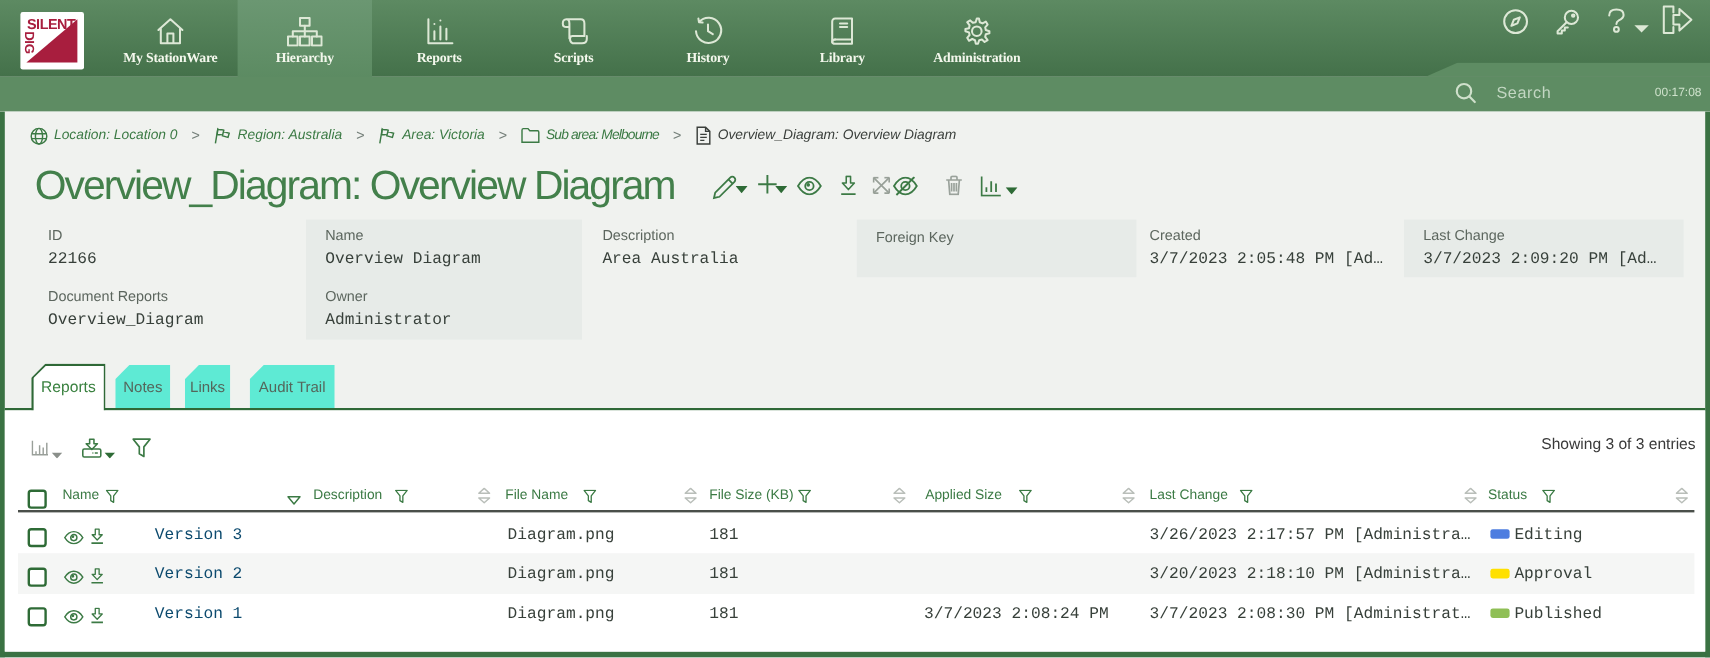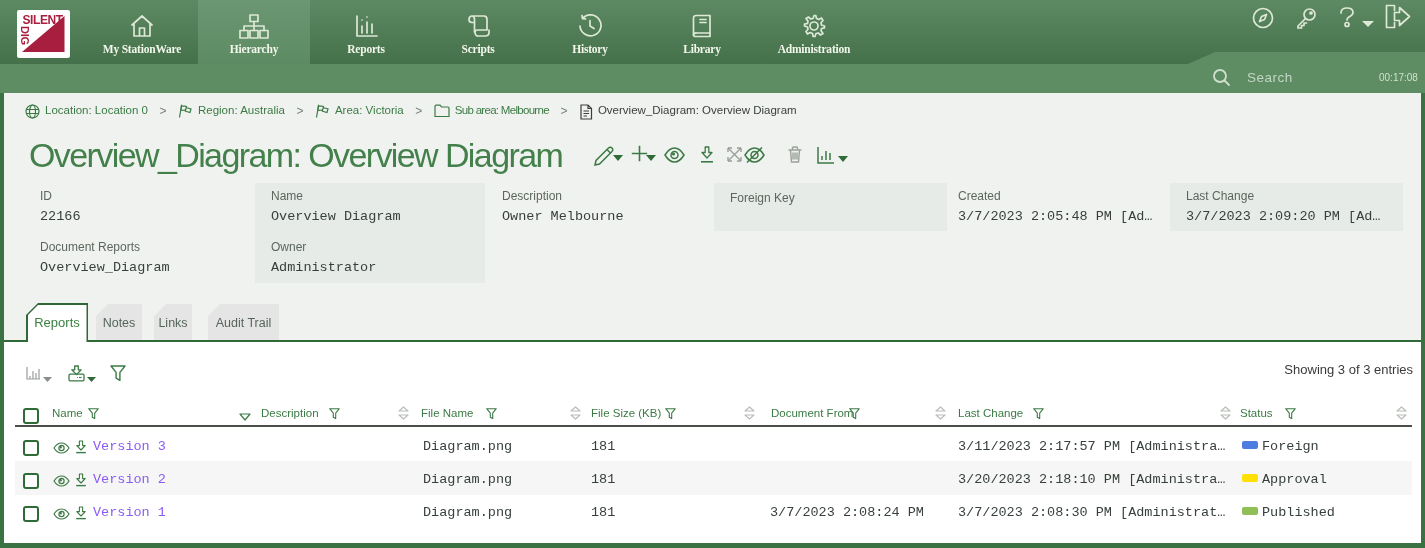--- a/index.html
+++ b/index.html
@@ -23,57 +23,57 @@
   .ticon { stroke:#dde8d6; stroke-width:1.7; fill:none; stroke-linecap:round; stroke-linejoin:round; }
   #timer { position:absolute; top:36px; left:1379px; color:#cfe2cc; font-size:10px; z-index:5;margin-top:36px; }
   #searchTxt { position:absolute; left:1247px; top:70px; color:#c3d7c3; font-size:13.5px; letter-spacing:0.5px; }
 
   
   #main { position:absolute; left:0; top:93px; width:1425px; height:455px; background:#f0f2ef;
           border-left:4px solid #3a7243; border-right:4px solid #3a7243; border-bottom:5px solid #3a7243; }
 
   
   #crumbs { position:absolute; left:25px; top:104px; height:18px; font-size:11.5px; color:#3b7a44;
-            display:flex; align-items:flex-start; white-space:nowrap; }
+            display:flex; align-items:center; white-space:nowrap;font-style:italic; }
   #crumbs svg { margin-right:5px; }
   .sep { color:#75807a; margin:0 11.5px; font-size:12px; }
   .crumb-last { color:#3a3f3b; }
 
   
   #title { position:absolute; left:29px; top:136px; font-size:34px; color:#43804b; letter-spacing:-1.6px; white-space:nowrap; }
 
   .hicon { position:absolute; top:145px; }
 
   
   .dbox { position:absolute; background:#e7ebe8; }
   .dlabel { position:absolute; font-size:12px; color:#5c665e; white-space:nowrap; }
   .dvalue { position:absolute; font-family:"Liberation Mono", monospace; font-size:13.5px; color:#37403a; white-space:pre; }
 
   
   .tab { position:absolute; top:304px; height:37px; font-size:12.5px; text-align:center;
-         clip-path:polygon(12px 0, 100% 0, 100% 100%, 0 100%, 0 12px); background:#e5e5e5; color:#54665b;
+         clip-path:polygon(12px 0, 100% 0, 100% 100%, 0 100%, 0 12px); background:#5eead4; color:#54665b;
          line-height:38px; }
   #tabline { position:absolute; left:4px; top:340px; width:1417px; height:2px; background:#2f6937; }
   #tabVersions { position:absolute; top:303px; left:26px; width:62px; height:41px; background:transparent; color:#39813f;
        font-size:13px; text-align:center; line-height:39px; z-index:3; }
   #tabVersionsBorder { position:absolute; top:303px; left:26px; width:62px; height:39px;
        clip-path:polygon(12px 0, 100% 0, 100% 100%, 0 100%, 0 12px); background:#2f6937; z-index:1; }
   #tabVersionsFill { position:absolute; top:304.5px; left:27.5px; width:59px; height:39.5px;
        clip-path:polygon(11px 0, 100% 0, 100% 100%, 0 100%, 0 11px); background:#fff; z-index:2; }
 
   #tabcontent { position:absolute; left:4px; top:342px; width:1417px; height:201px; background:#fff; }
 
   #showing { position:absolute; right:12px; top:362px; font-size:13px; color:#3a3a3a; }
 
   
   .thead { position:absolute; top:407px; font-size:11.5px; color:#3b7a44; white-space:nowrap; }
   #headline { position:absolute; left:15px; top:425px; width:1397px; height:2px; background:#4a4f4a; }
   .row2bg { position:absolute; left:15px; top:461px; width:1397px; height:34px; background:#f5f6f5; }
   .cell { position:absolute; font-family:"Liberation Mono", monospace; font-size:13.5px; color:#37403a; white-space:pre; }
-  .cgreen { color:#8b5cf6; }
+  .cgreen { color:#0c4a6e;margin-left:36px; }
   .cb { position:absolute; width:16px; height:16px; border:2px solid #2e6b36; border-radius:3px; background:#fff; }
   .statusq { position:absolute; width:16px; height:8px; border-radius:2px; }
 </style>
 </head>
 <body>
 
 <div id="nav"></div>
 <div id="activeTab"></div>
 <div id="strip"></div>
 <div id="searchExt"></div>
@@ -277,21 +277,21 @@
 
 <div class="dbox" style="left:255px;top:183px;width:230px;height:100px"></div>
 <div class="dbox" style="left:714px;top:183px;width:233px;height:48px"></div>
 <div class="dbox" style="left:1170px;top:183px;width:233px;height:48px"></div>
 
 <div class="dlabel" style="left:40px;top:189px">ID</div>
 <div class="dvalue" style="left:40px;top:209px">22166</div>
 <div class="dlabel" style="left:271px;top:189px">Name</div>
 <div class="dvalue" style="left:271px;top:209px">Overview Diagram</div>
 <div class="dlabel" style="left:502px;top:189px">Description</div>
-<div class="dvalue" style="left:502px;top:209px">Owner Melbourne</div>
+<div class="dvalue" style="left:502px;top:209px">Area Australia</div>
 <div class="dlabel" style="left:730px;top:191px">Foreign Key</div>
 <div class="dlabel" style="left:958px;top:189px">Created</div>
 <div class="dvalue" style="left:958px;top:209px">3/7/2023 2:05:48 PM [Ad…</div>
 <div class="dlabel" style="left:1186px;top:189px">Last Change</div>
 <div class="dvalue" style="left:1186px;top:209px">3/7/2023 2:09:20 PM [Ad…</div>
 
 <div class="dlabel" style="left:40px;top:240px">Document Reports</div>
 <div class="dvalue" style="left:40px;top:260px">Overview_Diagram</div>
 <div class="dlabel" style="left:271px;top:240px">Owner</div>
 <div class="dvalue" style="left:271px;top:260px">Administrator</div>
@@ -362,21 +362,21 @@
   </svg>
 <div class="thead" style="left:591px">File Size (KB)</div>
 <svg class="abs" style="left:665px;top:408px" width="11" height="12" viewBox="0 0 11 12">
     <path d="M0.7 0.7 H10.3 L6.7 5.2 V10.6 L4.3 9.2 V5.2 Z" stroke="#3b7a44" stroke-width="1.1" fill="none" stroke-linejoin="round"></path>
   </svg>
 <svg class="abs" style="left:744px;top:406px" width="11" height="14" viewBox="0 0 11 14">
     <g stroke="#b9beb9" stroke-width="1.2" fill="none" stroke-linejoin="round">
       <path d="M1 5 L5.5 1 L10 5 Z M1 9 L5.5 13 L10 9 Z"></path>
     </g>
   </svg>
-<div class="thead" style="left:771px">Document From</div>
+<div class="thead" style="left:771px">Applied Size</div>
 <svg class="abs" style="left:849px;top:408px" width="11" height="12" viewBox="0 0 11 12">
     <path d="M0.7 0.7 H10.3 L6.7 5.2 V10.6 L4.3 9.2 V5.2 Z" stroke="#3b7a44" stroke-width="1.1" fill="none" stroke-linejoin="round"></path>
   </svg>
 <svg class="abs" style="left:935px;top:406px" width="11" height="14" viewBox="0 0 11 14">
     <g stroke="#b9beb9" stroke-width="1.2" fill="none" stroke-linejoin="round">
       <path d="M1 5 L5.5 1 L10 5 Z M1 9 L5.5 13 L10 9 Z"></path>
     </g>
   </svg>
 <div class="thead" style="left:958px">Last Change</div>
 <svg class="abs" style="left:1033px;top:408px" width="11" height="12" viewBox="0 0 11 12">
@@ -416,23 +416,23 @@
   </svg>
 <svg class="abs" style="left:75px;top:440px" width="12" height="14" viewBox="0 0 12 14">
     <g stroke="#3c7a45" stroke-width="1.1" fill="none" stroke-linejoin="round">
       <path d="M4.4 1 H7.6 V5.6 H10.2 L6 10 L1.8 5.6 H4.4 Z"></path>
       <path d="M1.2 12.6 H10.8" stroke-width="1.4"></path>
     </g>
   </svg>
 <div class="cell cgreen" style="left:93px;top:439px">Version 3</div>
 <div class="cell" style="left:423px;top:439px">Diagram.png</div>
 <div class="cell" style="left:591px;top:439px">181</div>
-<div class="cell" style="left:958px;top:439px">3/11/2023 2:17:57 PM [Administra…</div>
+<div class="cell" style="left:958px;top:439px">3/26/2023 2:17:57 PM [Administra…</div>
 <div class="statusq" style="left:1242px;top:441px;background:#4d7de0"></div>
-<div class="cell" style="left:1262px;top:439px">Foreign</div>
+<div class="cell" style="left:1262px;top:439px">Editing</div>
 
 <svg class="abs" style="left:53px;top:475px" width="17" height="12" viewBox="0 0 17 12">
     <g stroke="#3c7a45" stroke-width="1.2" fill="none">
       <path d="M1 6 C3.5 2 5.8 1 8.5 1 C11.2 1 13.5 2 16 6 C13.5 10 11.2 11 8.5 11 C5.8 11 3.5 10 1 6 Z"></path>
       <circle cx="8.5" cy="6" r="2.6"></circle>
       <circle cx="7.7" cy="5.2" r="0.6" fill="#3c7a45"></circle>
     </g>
   </svg>
 <svg class="abs" style="left:75px;top:473px" width="12" height="14" viewBox="0 0 12 14">
     <g stroke="#3c7a45" stroke-width="1.1" fill="none" stroke-linejoin="round">

